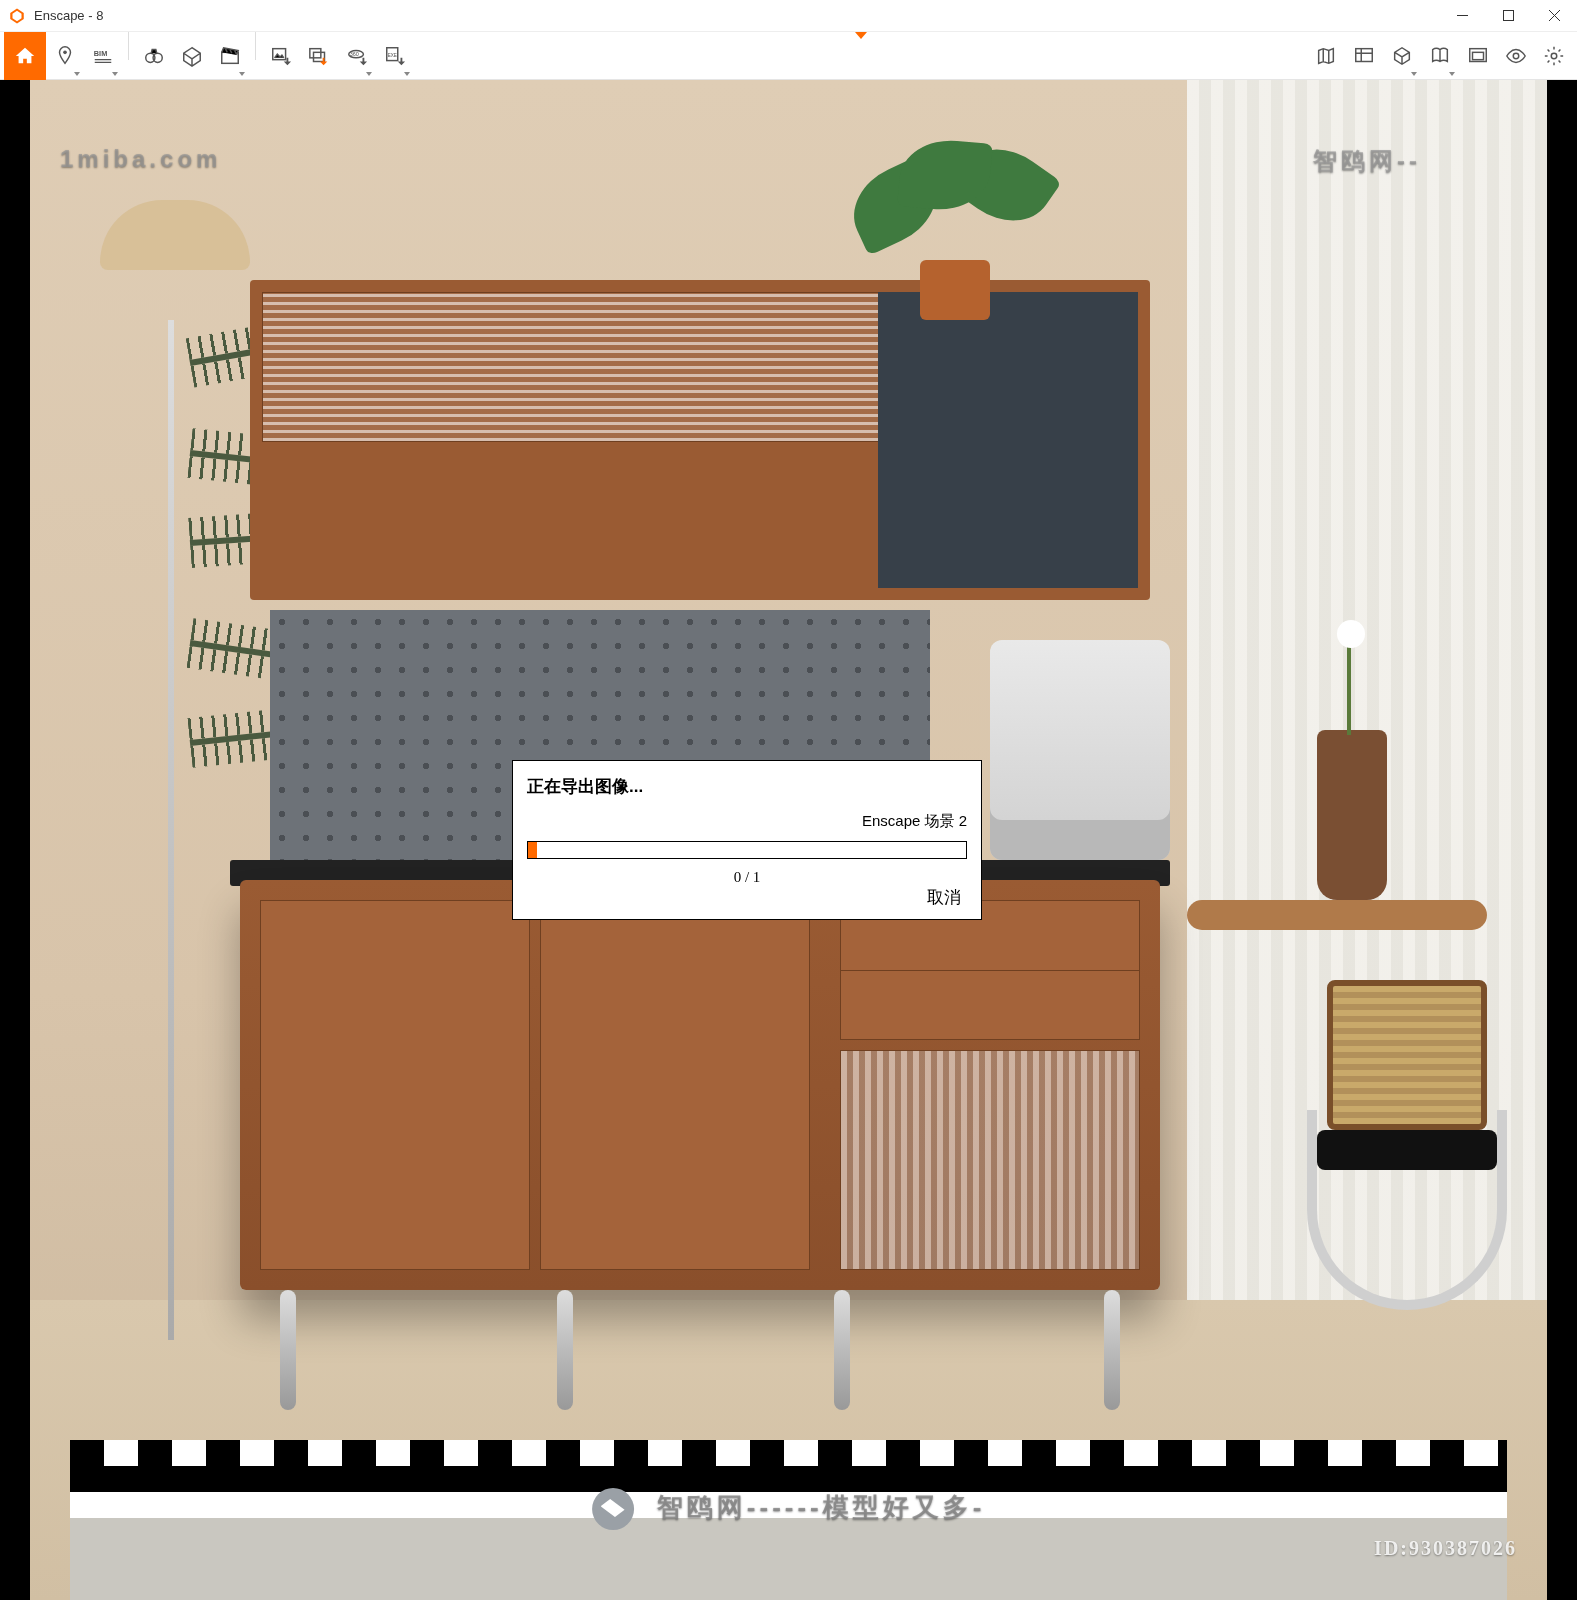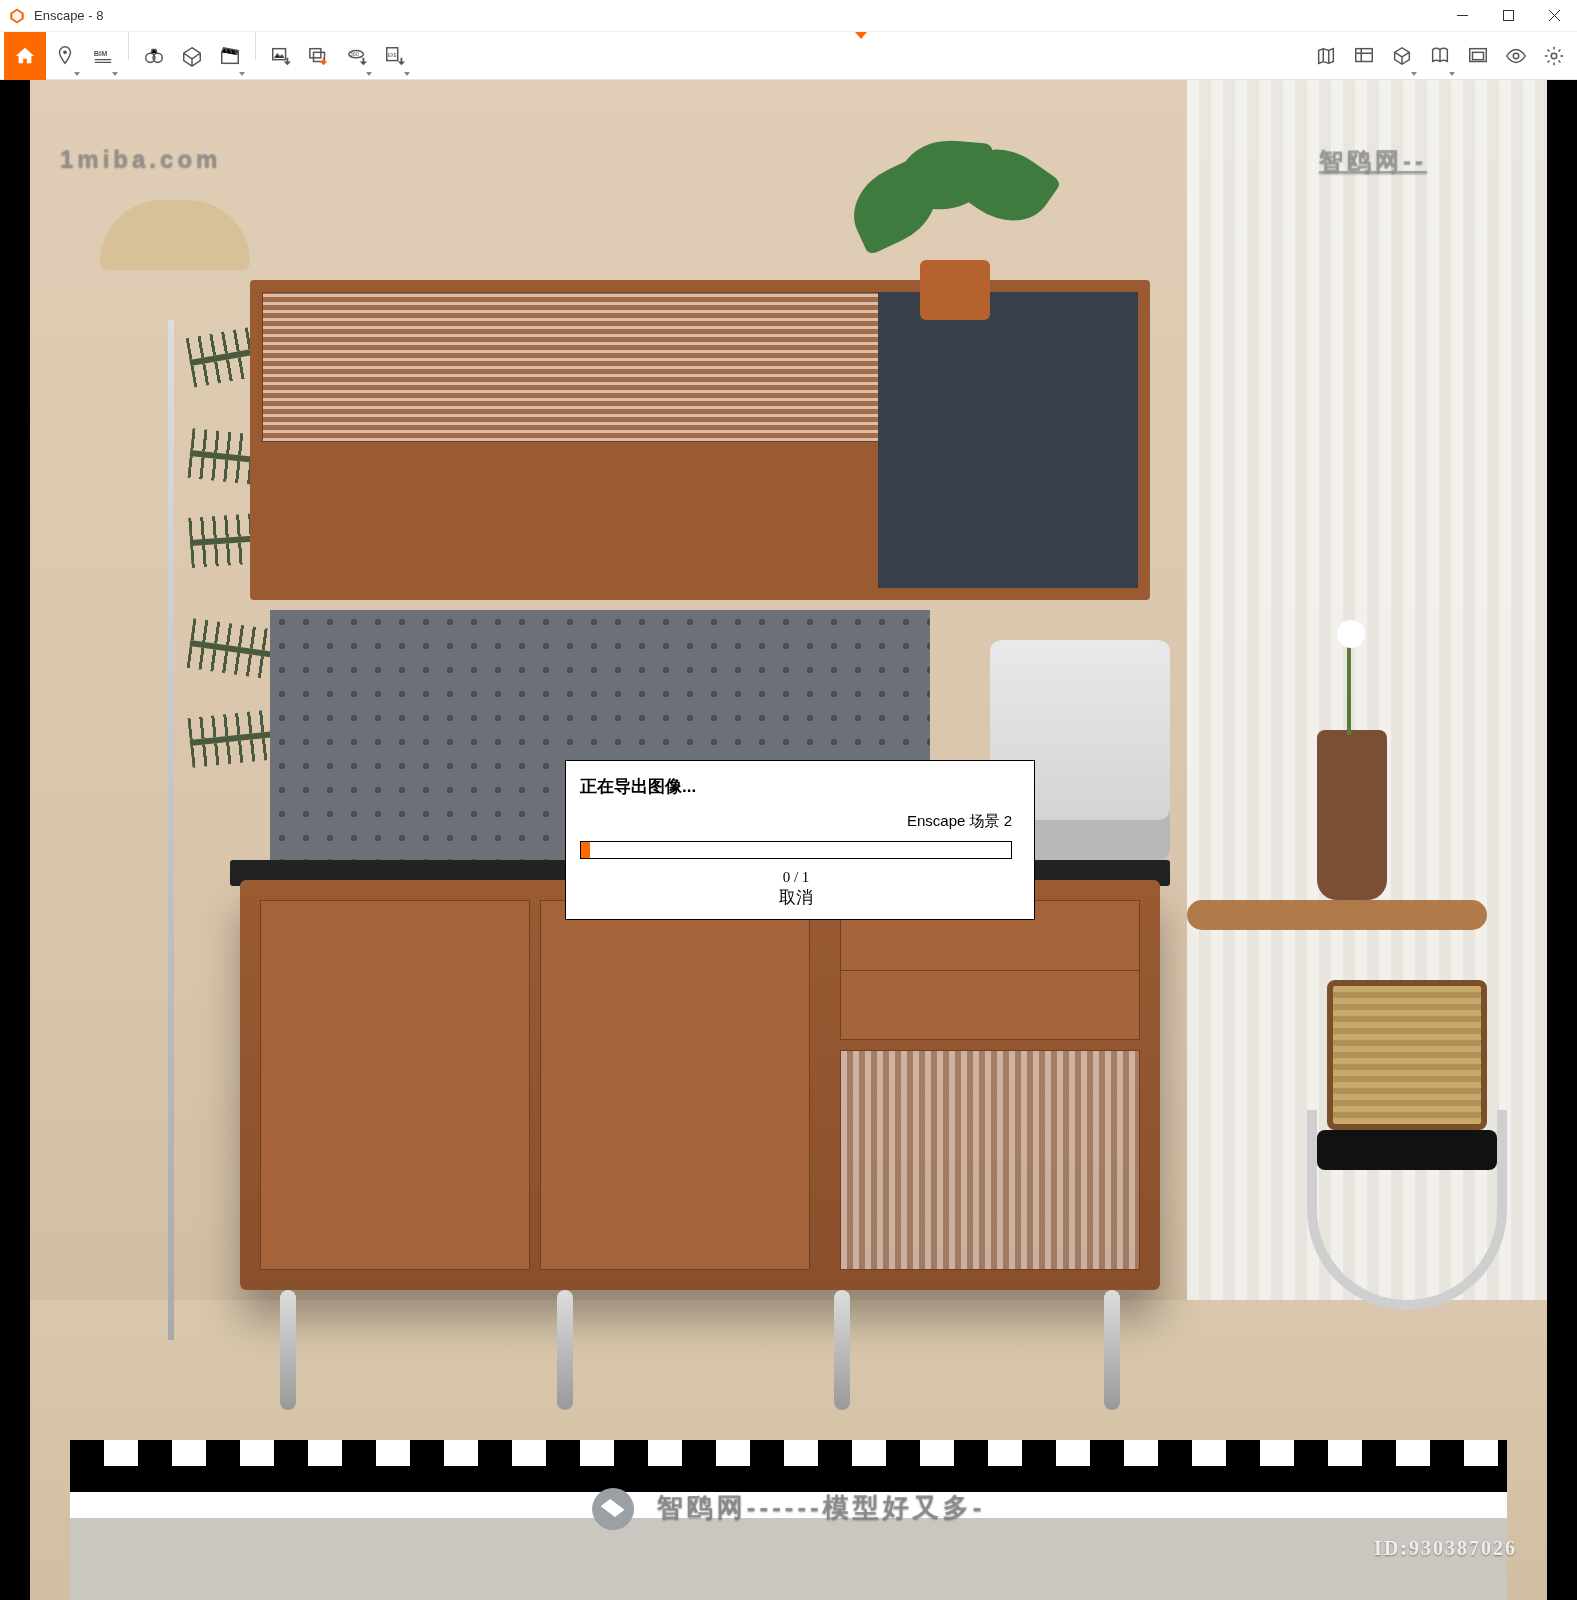--- a/index.html
+++ b/index.html
@@ -110,31 +110,31 @@
 .wm{position:absolute;color:rgba(255,255,255,.85);font-weight:600;letter-spacing:4px;
   text-shadow:0 1px 2px rgba(0,0,0,.4);}
 .wm-big{right:60px;bottom:80px;font-size:70px;}
 .wm-id{right:60px;bottom:40px;font-size:20px;letter-spacing:2px;font-family:Liberation Serif, serif;}
 .wm-mid{left:50%;bottom:70px;transform:translateX(-50%);font-size:26px;color:rgba(130,130,130,.8);}
 .wm-mid .logo{display:inline-block;width:42px;height:42px;vertical-align:middle;margin-right:12px;
   background:#9aa0a6;border-radius:50%;position:relative;}
 .wm-mid .logo::before{content:"";position:absolute;left:9px;top:11px;width:24px;height:18px;
   background:#fff;clip-path:polygon(0 40%,40% 0,100% 60%,60% 100%);} 
 .wm-side{top:65px;font-size:24px;color:rgba(150,150,150,.7);}
-.wm-side.left{left:60px;} .wm-side.right{right:150px;text-decoration:underline;}
-
-
-.dialog{position:absolute;left:565px;top:680px;width:470px;background:#fff;
-  border:1.5px solid #000;padding:14px 22px 10px 14px;}
+.wm-side.left{left:60px;} .wm-side.right{right:156px;}
+
+
+.dialog{position:absolute;left:512px;top:680px;width:470px;background:#fff;
+  border:1.5px solid #000;padding:14px 14px 10px 14px;}
 .dialog .dlg-title{font-size:17px;font-weight:700;margin-bottom:14px;}
 .dialog .dlg-sub{font-size:15px;margin-bottom:10px;text-align:right;}
 .dialog .progress{height:18px;border:1.5px solid #000;margin-bottom:10px;background:#fff;}
 .dialog .progress .bar{height:100%;width:2%;background:#ff6a00;}
 .dialog .count{text-align:center;font-size:15px;font-family:Liberation Serif, serif;}
-.dialog .actions{text-align:center;}
+.dialog .actions{text-align:right;}
 .dialog .cancel{font-size:17px;padding:4px 6px;}
 </style>
 </head>
 <body>
 
 <div class="window">
 
   <div class="titlebar">
     <svg class="app-icon" viewBox="0 0 24 24">
       <path fill="#ff6a00" d="M12 2 3 8v8l9 6 9-6V8z"></path>

